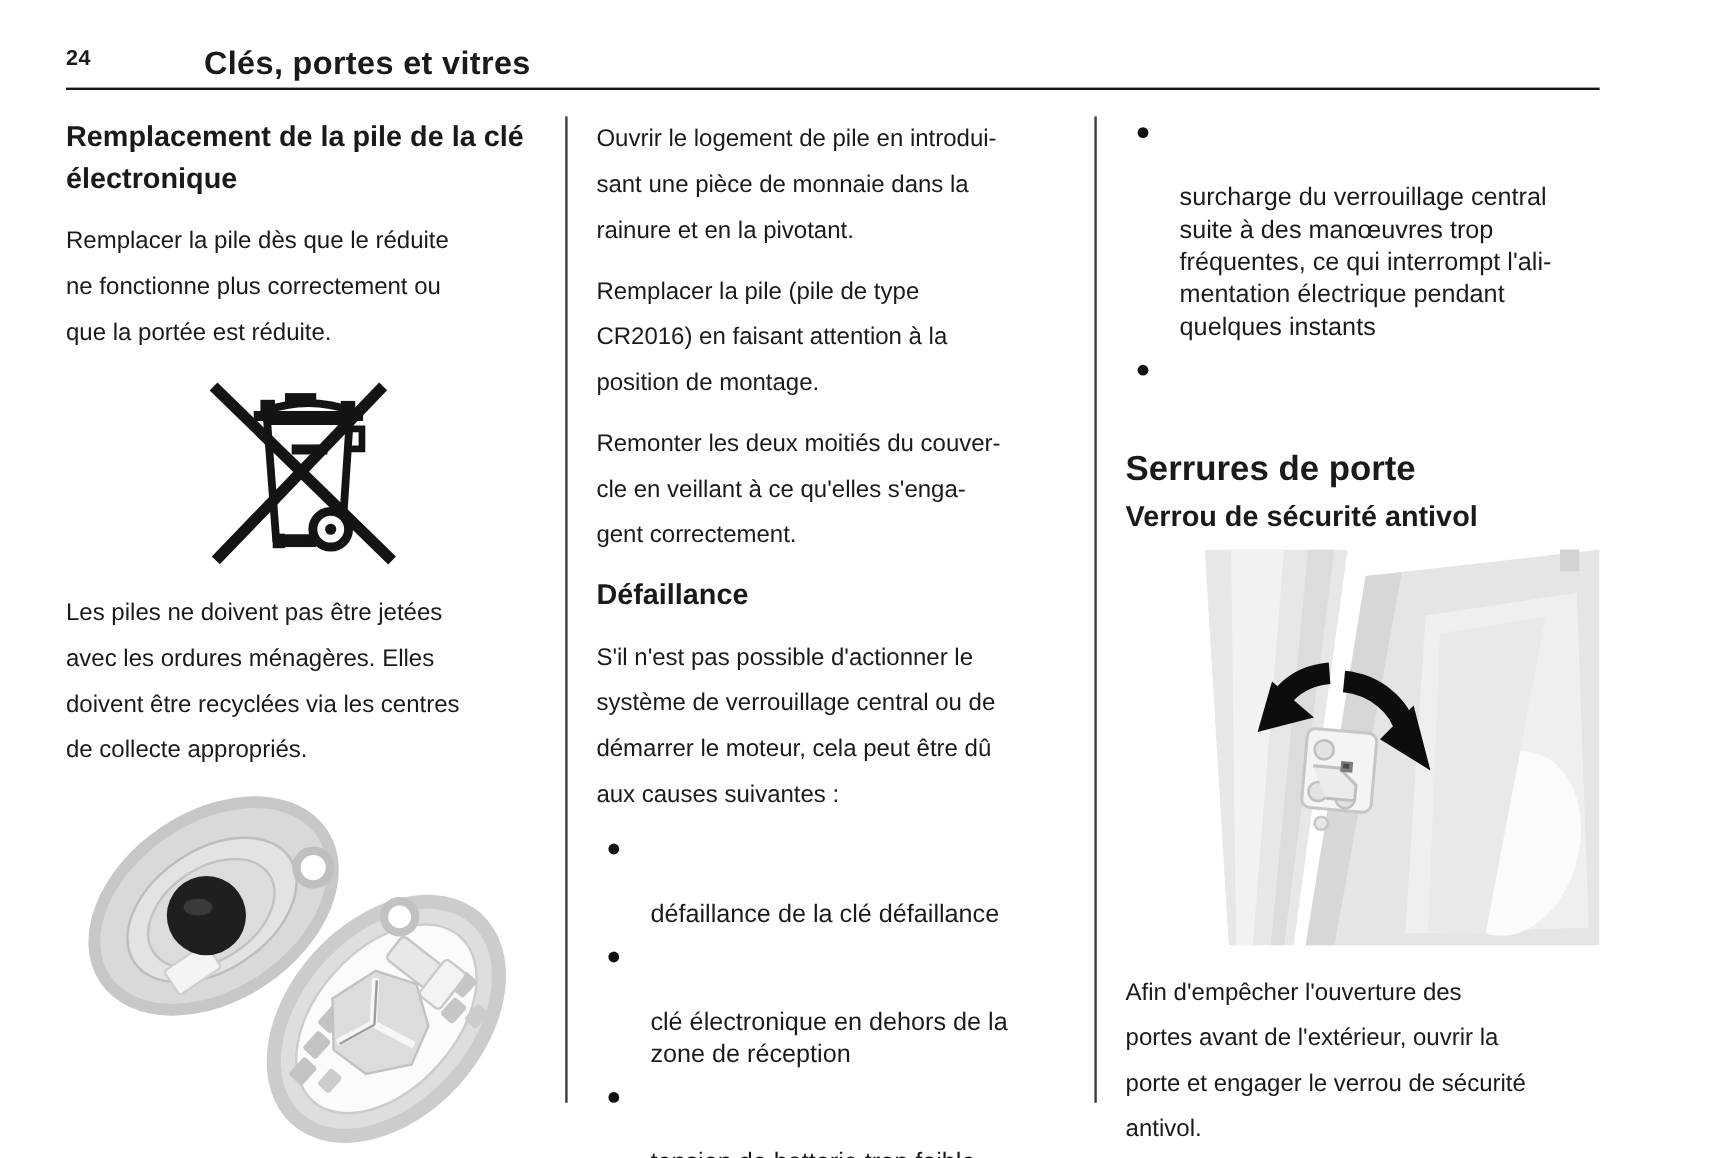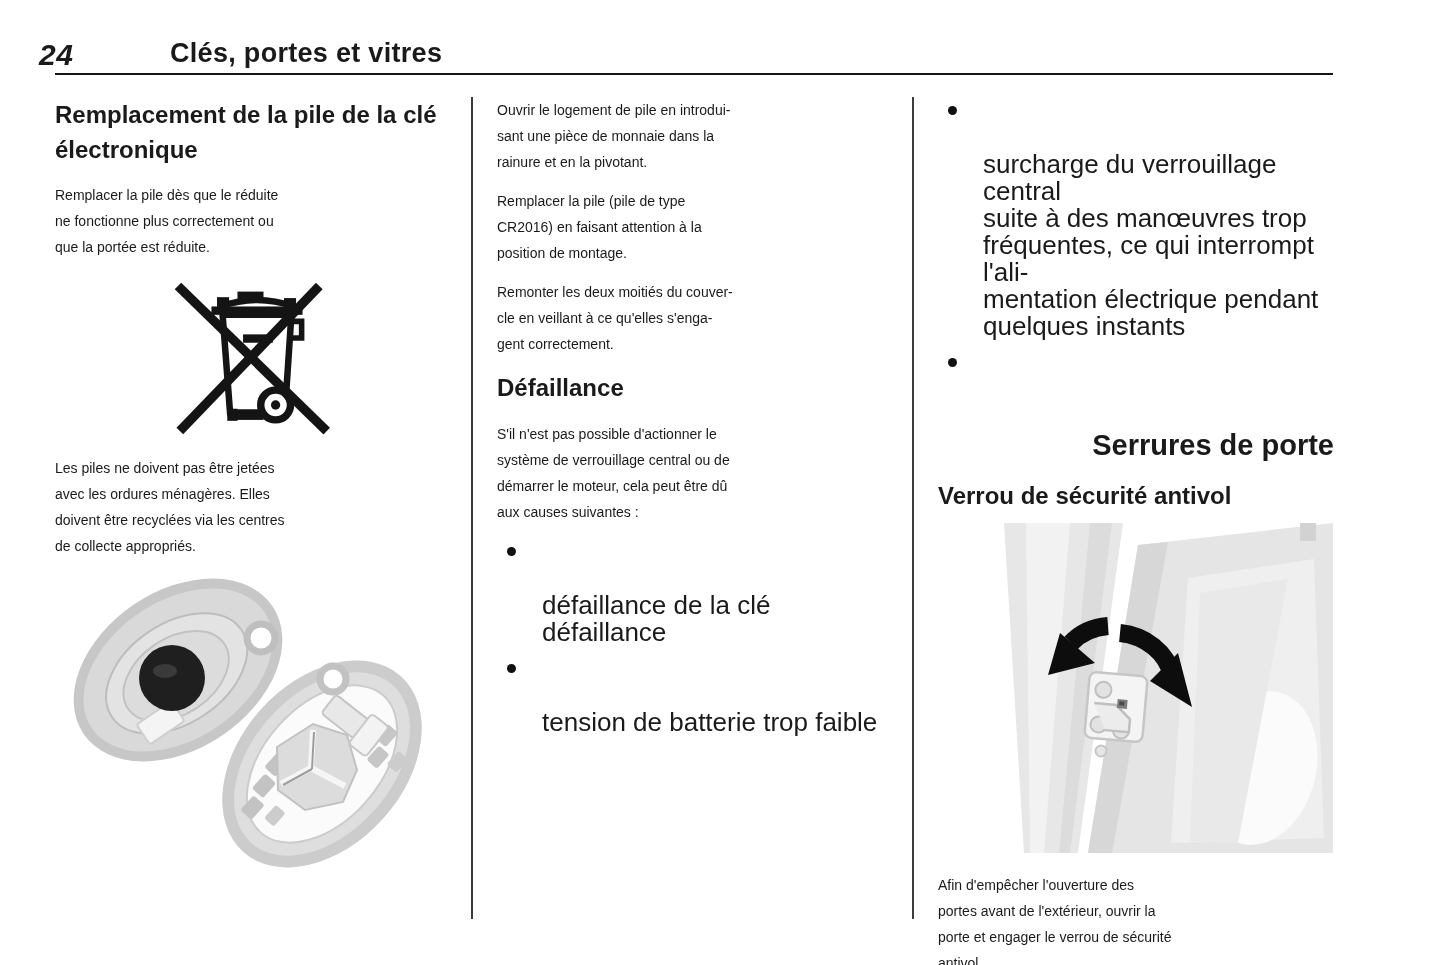--- a/index.html
+++ b/index.html
@@ -4,70 +4,70 @@
 <style>
   * { margin:0; padding:0; box-sizing:border-box; }
   html,body { width:1445px; height:965px; background:#ffffff; }
   body {
     font-family:"Liberation Sans", sans-serif;
     color:#1a1a1a;
     position:relative;
     overflow:hidden;
   }
   .header-num {
-    position:absolute; left:39px; top:38px;
-    font-size:30px; font-weight:bold; letter-spacing:0.5px;font-style:italic;
+    position:absolute; left:55px; top:38px;
+    font-size:18px; font-weight:bold; letter-spacing:0.5px;
   }
   .header-title {
     position:absolute; left:170px; top:38px;
     font-size:27px; font-weight:bold; letter-spacing:0.3px;
   }
   .header-rule {
     position:absolute; left:55px; top:73px; width:1278px; height:2px;
     background:#161616;
   }
   .divider {
     position:absolute; top:97px; height:822px; width:2px; background:#3c3c3c;
   }
   #divider-1 { left:471px; }
   #divider-2 { left:912px; }
   .col { position:absolute; top:97px; }
   #col1 { left:55px;  width:404px; }
   #col2 { left:497px; width:400px; }
   #col3 { left:938px; width:396px; }
 
   .body-text {
-    font-size:14px; line-height:26px;
+    font-size:20px; line-height:38px;
     white-space:pre-line;
     margin-bottom:13px;
   }
   .h-section {
     font-size:24px; line-height:35px; font-weight:bold;
     white-space:pre-line;
     margin-bottom:15px;
   }
   .h-main {
     font-size:29px; line-height:36px; font-weight:bold;
-    margin-top:24px; margin-bottom:18px;text-align:right;
+    margin-top:24px; margin-bottom:7px;
   }
   .h-sub {
     font-size:24px; line-height:30px; font-weight:bold;
     margin-bottom:12px;
   }
   .h-inline { 
     margin-bottom:16px;
   }
   .note { margin-left:14px; }
   .note-heading {
     font-size:21px; line-height:27px; font-weight:bold;
   }
   .bullet-item {
     position:relative;
     padding-left:45px;
-    font-size:26px; line-height:27px;
+    font-size:21px; line-height:27px;
     white-space:pre-line;
     margin-bottom:9px;
   }
   .bullet-dot {
     position:absolute; left:10px; top:9px;
     width:9px; height:9px; border-radius:50%;
     background:#111;
   }
   .figure { display:block; }
   .weee-wrap { text-align:center; margin:8px 0 6px 0; }
@@ -184,20 +184,25 @@
 
   <div class="h-section h-inline">Défaillance</div>
   <div class="body-text">S'il n'est pas possible d'actionner le
 système de verrouillage central ou de
 démarrer le moteur, cela peut être dû
 aux causes suivantes :</div>
 
   <div class="bullet-item">
     <span class="bullet-dot"></span>
     <span>défaillance de la clé défaillance</span>
+  </div>
+  <div class="bullet-item">
+    <span class="bullet-dot"></span>
+    <span>clé électronique en dehors de la
+zone de réception</span>
   </div>
   <div class="bullet-item">
     <span class="bullet-dot"></span>
     <span>tension de batterie trop faible</span>
   </div>
 </div>
 
 <div class="col" id="col3">
   <div class="bullet-item">
     <span class="bullet-dot"></span>

